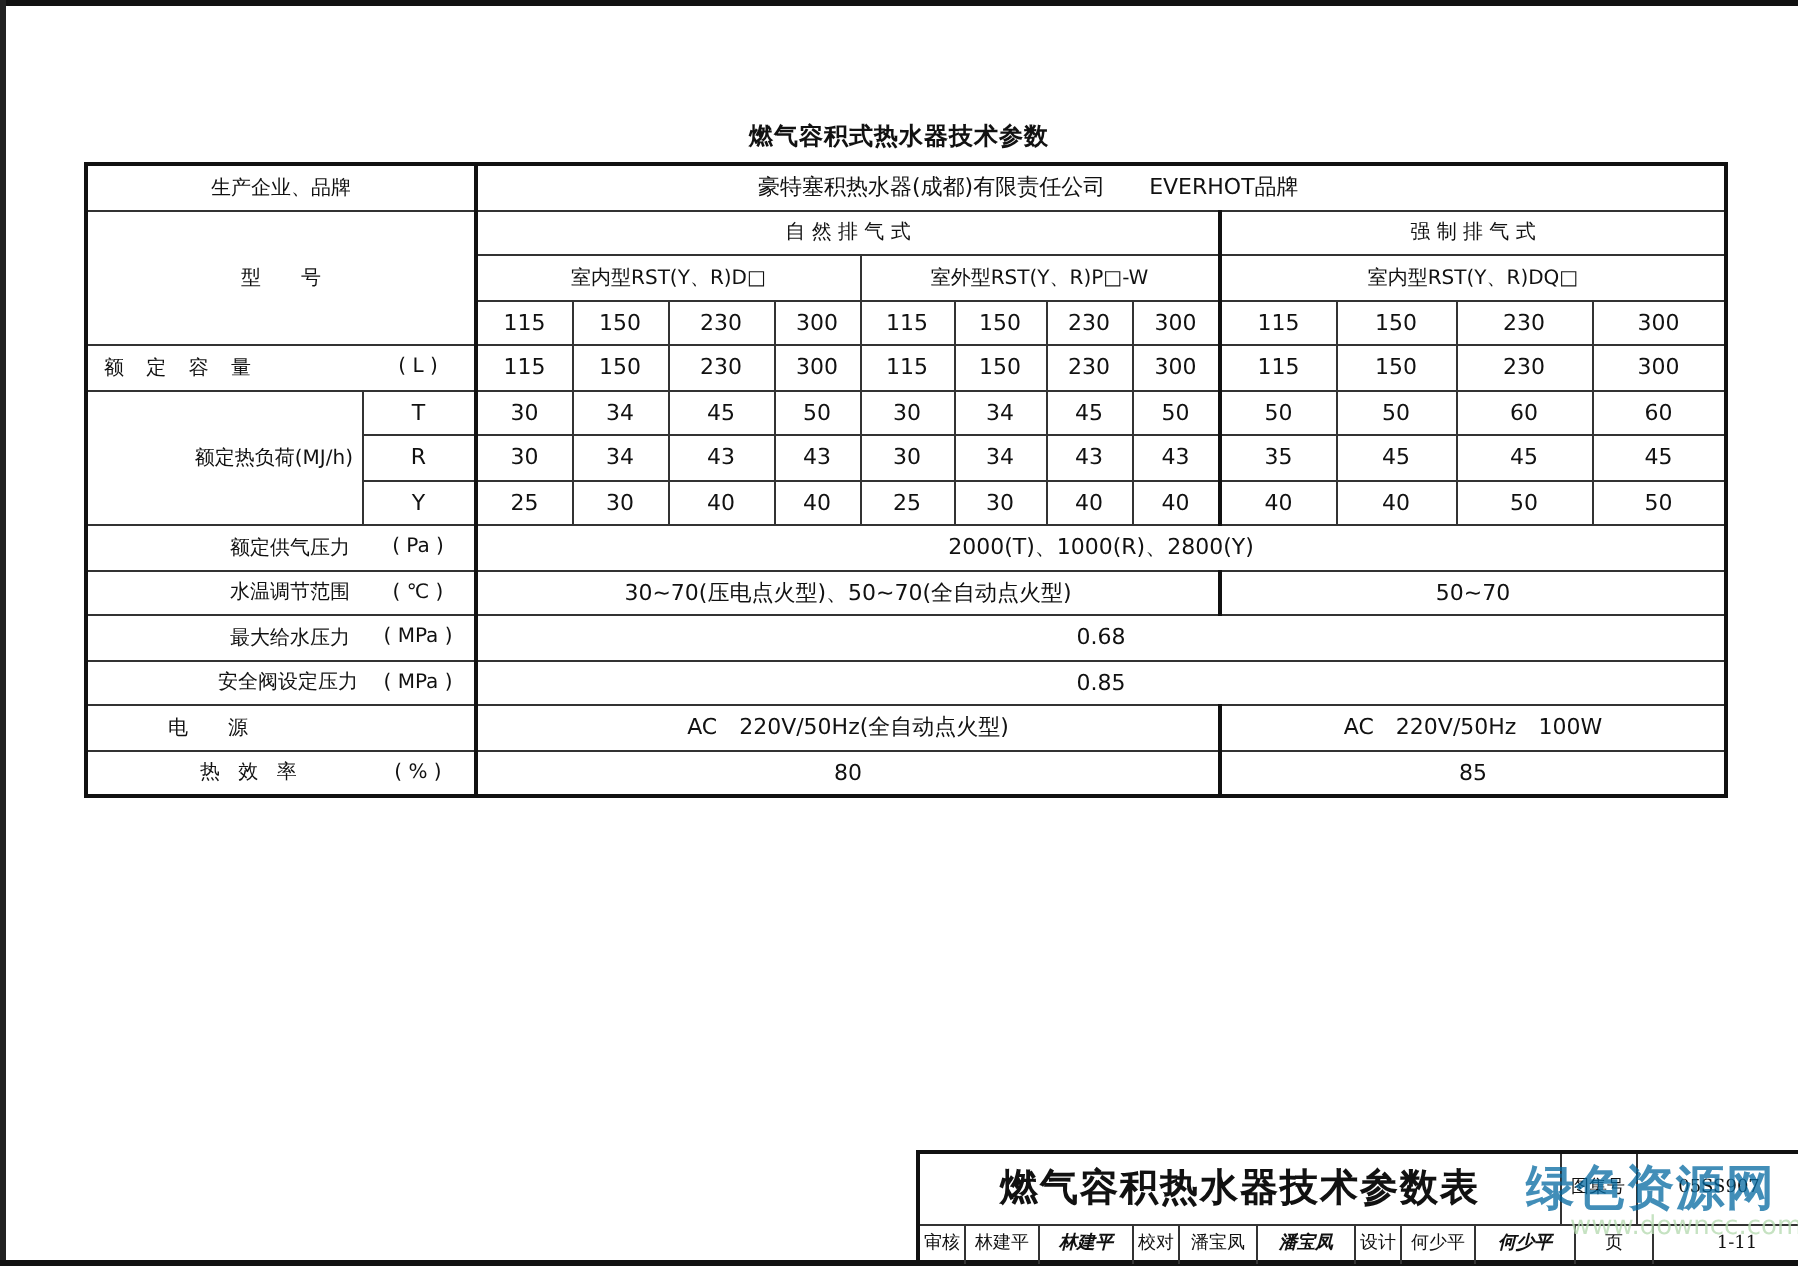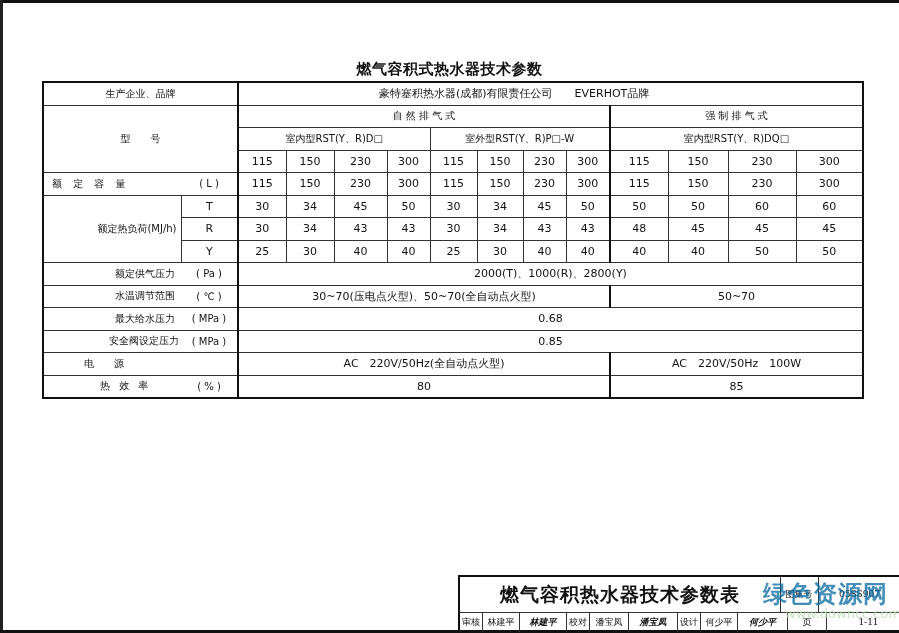--- a/index.html
+++ b/index.html
@@ -1,21 +1,21 @@
 <!DOCTYPE html>
 <html><head>
 <meta charset="utf-8">
 <style>
   html, body { margin:0; padding:0; }
   body { width:899px; height:633px; background:#ffffff; position:relative; overflow:hidden;
          font-family:"DejaVu Sans", sans-serif; color:#111; }
   .frame-top { position:absolute; left:0; top:0; width:899px; height:3px; background:#111; }
   .frame-left { position:absolute; left:0; top:0; width:3px; height:633px; background:#222; }
   .frame-bottom { position:absolute; left:0; top:630px; width:899px; height:3px; background:#111; }
-  .title { position:absolute; left:0; width:899px; top:60px; text-align:center; font-size:15px; font-weight:bold; letter-spacing:0.5px; }
+  .title { position:absolute; left:0; width:899px; top:60px; text-align:center; font-size:12px; font-weight:bold; letter-spacing:0.5px; }
   table.spec { position:absolute; left:42px; top:81px; width:820px; border-collapse:collapse; table-layout:fixed;
                border:2px solid #111; font-size:11px; }
   table.spec td { border:1px solid #333; height:21.5px; padding:0; text-align:center; vertical-align:middle; white-space:nowrap; overflow:hidden; }
   table.spec td.lbl { font-size:10px; }
   table.spec .vsep { border-right:2px solid #111; }
   .notes { position:absolute; left:50px; top:404px; font-size:10px; line-height:22px; }
   .notes .n2 { padding-left:18px; }
   .tblock { position:absolute; left:458px; top:575px; width:441px; height:55px; border-top:2px solid #111; border-left:2px solid #111; }
   .tb-title { position:absolute; left:0; top:0; width:320px; height:35px; line-height:35px; text-align:center; font-size:19px; font-weight:bold; letter-spacing:1px; border-right:1px solid #333; border-bottom:1px solid #333; }
   .tb-atlas-lbl { position:absolute; left:320px; top:0; width:38px; height:35px; line-height:35px; text-align:center; font-size:9px; border-right:1px solid #333; border-bottom:1px solid #333; }
@@ -116,21 +116,21 @@
   <tr>
     <td class="vsep">R</td>
     <td>30</td>
     <td>34</td>
     <td>43</td>
     <td>43</td>
     <td>30</td>
     <td>34</td>
     <td>43</td>
     <td class="vsep">43</td>
-    <td>48</td>
+    <td>35</td>
     <td>45</td>
     <td>45</td>
     <td>45</td>
   </tr>
   <tr>
     <td class="vsep">Y</td>
     <td>25</td>
     <td>30</td>
     <td>40</td>
     <td>40</td>

